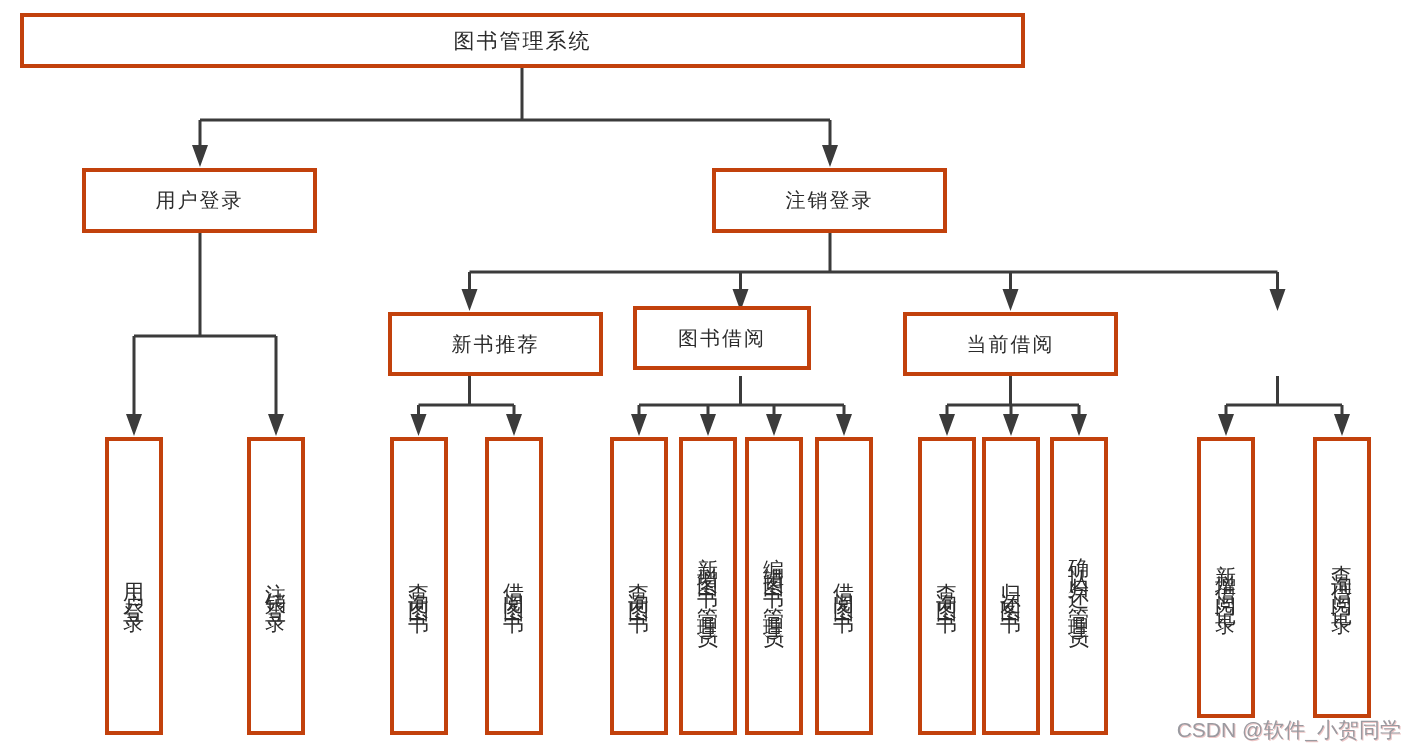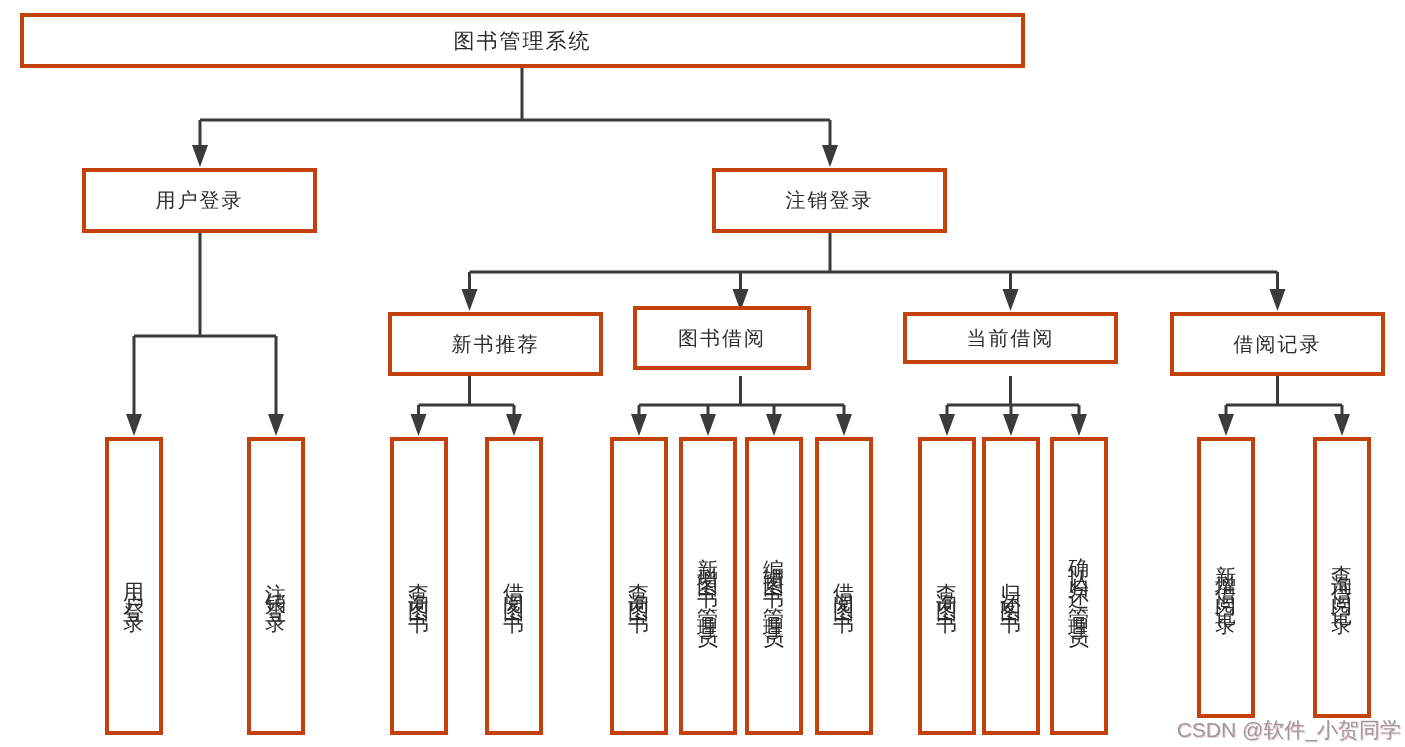--- a/index.html
+++ b/index.html
@@ -86,22 +86,21 @@
              M1334 414 L1350 414 L1342 436 Z"></path>
   </svg>
 
   <div class="node hnode root-node" style="left:20px; top:13px; width:1005px; height:55px;">图书管理系统</div>
 
   <div class="node hnode" style="left:82px; top:168px; width:235px; height:65px;">用户登录</div>
   <div class="node hnode" style="left:712px; top:168px; width:235px; height:65px;">注销登录</div>
 
   <div class="node hnode" style="left:352px; top:312px; width:215px; height:64px;margin-left:36px;">新书推荐</div>
   <div class="node hnode" style="left:633px; top:306px; width:178px; height:64px;">图书借阅</div>
-  <div class="node hnode" style="left:903px; top:312px; width:215px; height:52px;">当前借阅</div>
-  <div class="node hnode" style="left:1170px; top:312px; width:215px; height:64px;">借阅记录</div>
+  <div class="node hnode" style="left:903px; top:312px; width:215px; height:64px;">当前借阅</div>
 
   <div class="node vnode" style="left:105px; top:437px; width:58px; height:298px;">
     <span class="vtext">用户登录</span>
   </div>
   <div class="node vnode" style="left:247px; top:437px; width:58px; height:298px;">
     <span class="vtext">注销登录</span>
   </div>
 
   <div class="node vnode" style="left:390px; top:437px; width:58px; height:298px;">
     <span class="vtext">查询图书</span>

